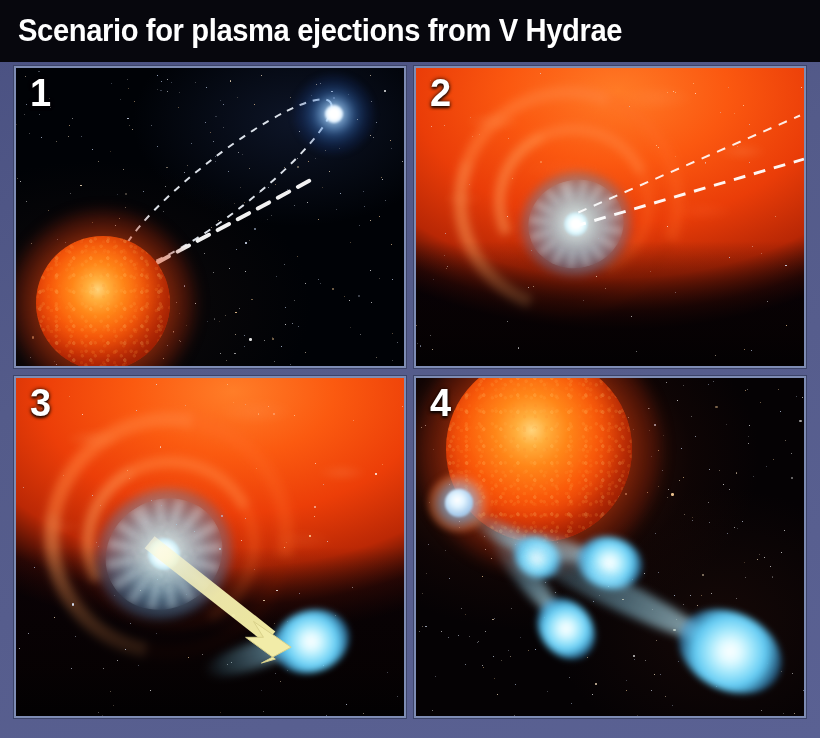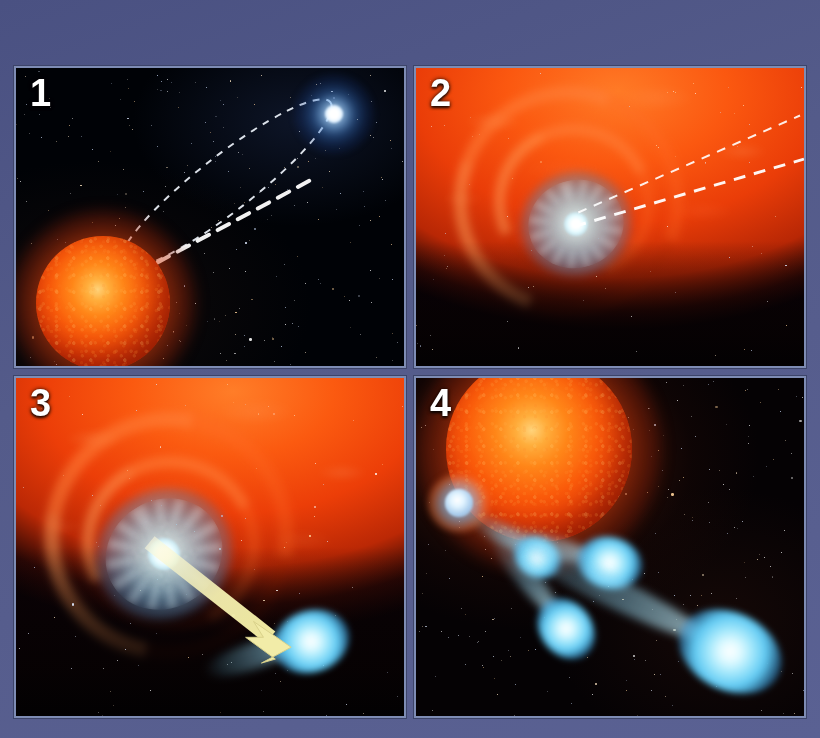--- a/index.html
+++ b/index.html
@@ -286,20 +286,23 @@
   }
 
   
   .arrow-layer { position: absolute; inset: 0; }
 </style>
 </head>
 <body>
 
 <div id="figure">
 
+  <div id="header">
+    <div id="header-title">Scenario for plasma ejections from V Hydrae</div>
+  </div>
 
   <div id="panel-grid">
 
     <div class="panel">
       <div class="scene">
         <div class="bg-space"></div>
         <div class="starfield" id="sf1">
             <i class="star" style="left:94.2px;top:83.4px;width:1px;height:1px;opacity:0.30;background:#ffd39a"></i>
             <i class="star" style="left:331.9px;top:25.7px;width:1px;height:1px;opacity:0.32;background:#ffffff"></i>
             <i class="star" style="left:308.8px;top:81.7px;width:1px;height:1px;opacity:0.50;background:#ffe8c4"></i>

